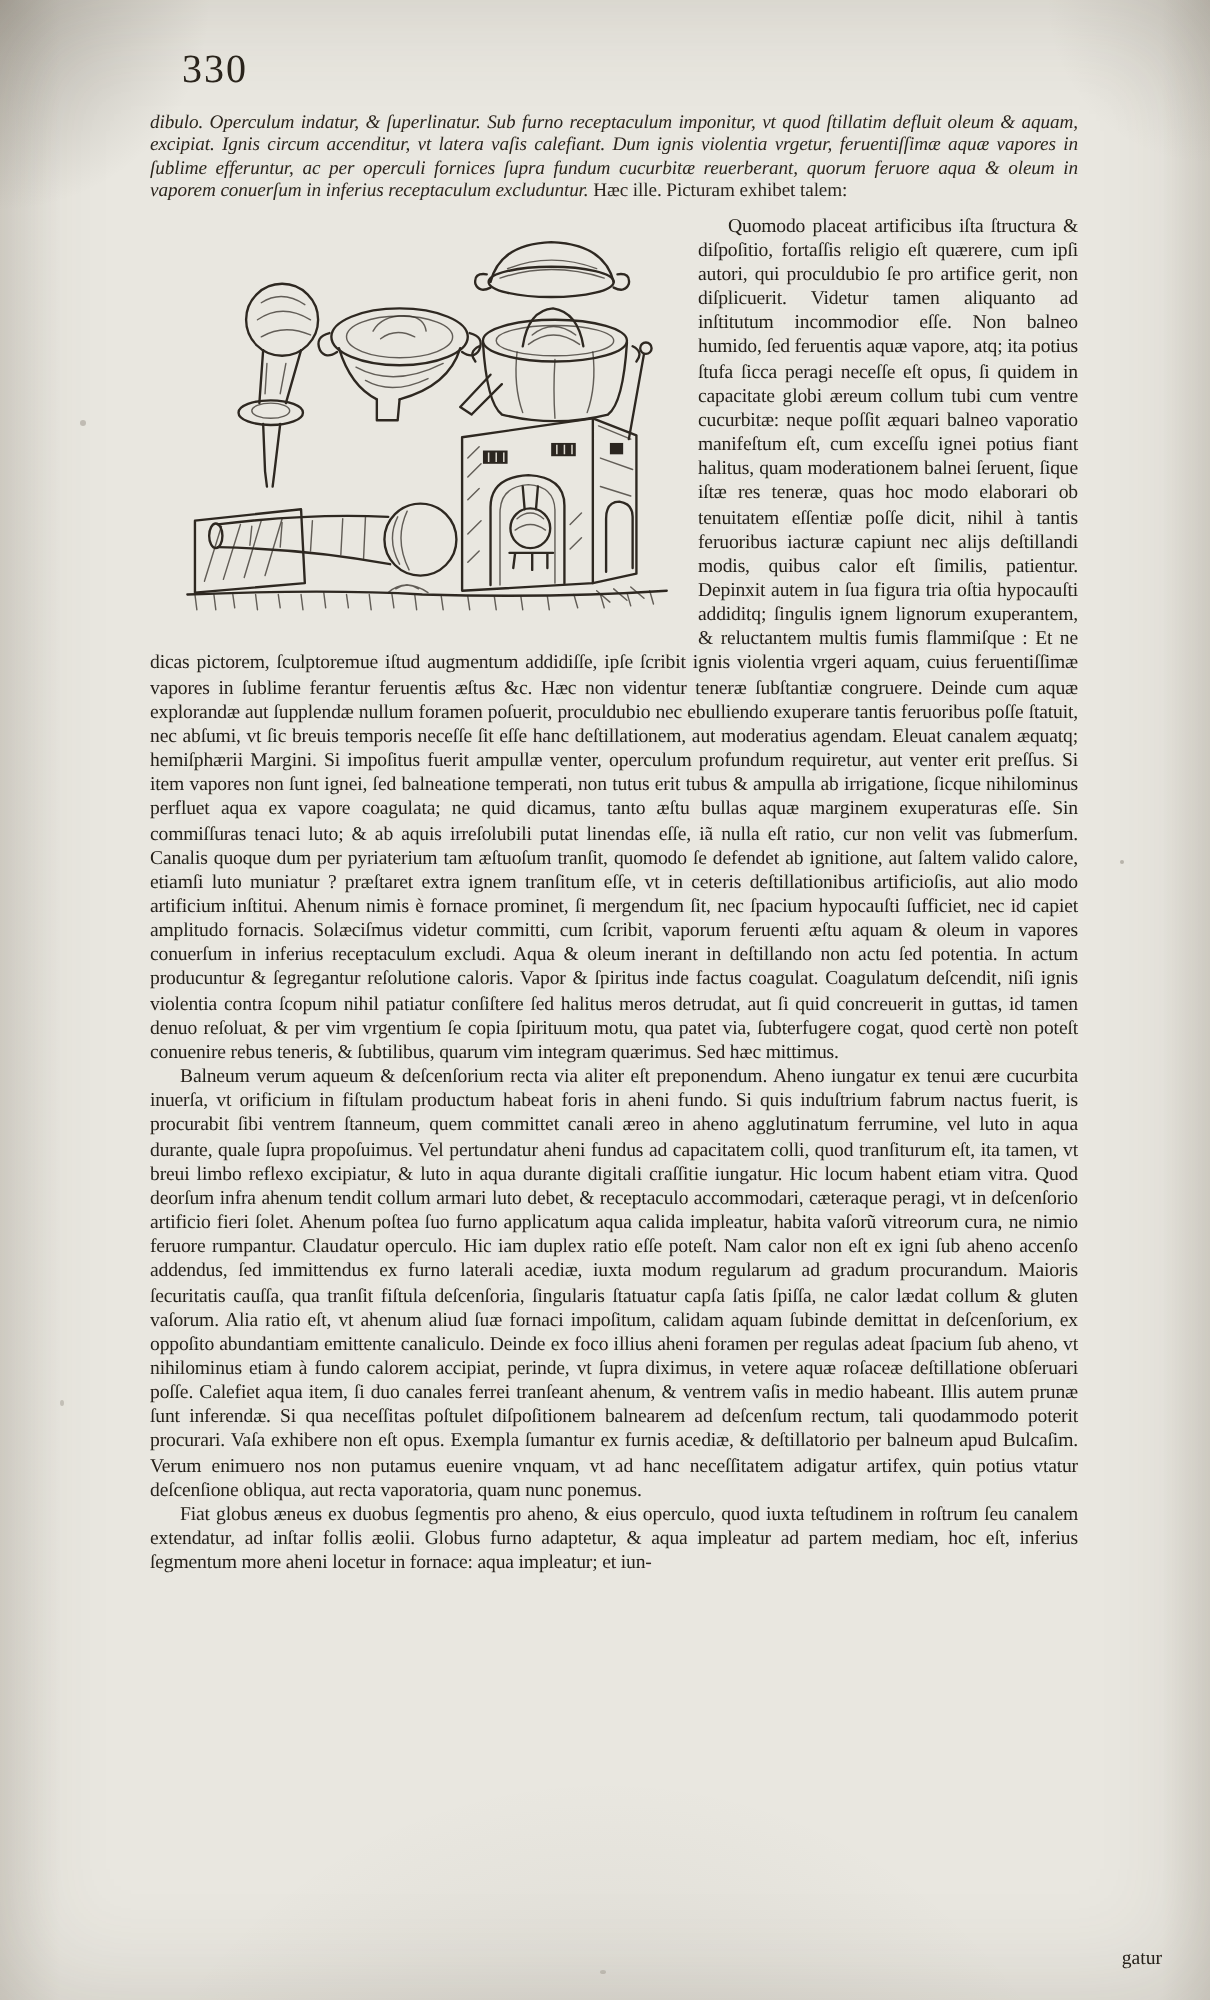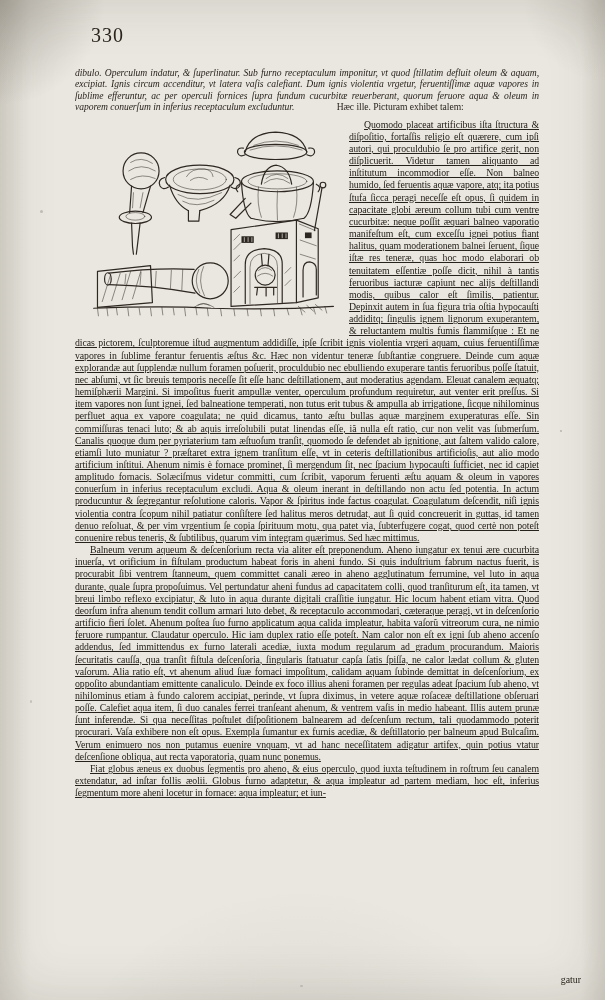--- a/index.html
+++ b/index.html
@@ -16,39 +16,39 @@
       radial-gradient(circle at 0% 0%, rgba(60,52,40,.28), rgba(60,52,40,0) 9%),
       radial-gradient(circle at 100% 0%, rgba(60,52,40,.14), rgba(60,52,40,0) 7%),
       radial-gradient(circle at 50% 115%, rgba(60,52,40,.12), rgba(60,52,40,0) 22%),
       linear-gradient(90deg, rgba(90,80,62,.10), rgba(90,80,62,0) 5%, rgba(90,80,62,0) 96%, rgba(90,80,62,.10)),
       #e9e7e0;
     box-shadow:inset 0 0 55px rgba(70,60,45,.18);
   }
   .content{
     position:absolute;left:75px;top:24px;width:464px;
   }
-  .hdr{display:flex;align-items:baseline;margin-bottom:20px;}
+  .hdr{display:flex;align-items:baseline;margin-bottom:9px;}
   .pageno{
     font-size:20px;letter-spacing:1px;margin-left:16px;
     color:#2a241c;
   }
   .title{
     flex:1;text-align:center;font-size:21.5px;letter-spacing:.6px;
     color:#221d16;padding-left:14px;white-space:nowrap;
   }
   p{margin:0;text-align:justify;}
   .intro{
     font-size:9.6px;line-height:11.4px;font-style:italic;
     letter-spacing:-.05px;margin-bottom:6px;color:#2b251d;
   }
-  .intro .roman{font-style:normal;margin-left:40px;}
+  .intro .roman{font-style:normal;}
   .body-p{
     font-size:9.8px;line-height:12.15px;letter-spacing:-.08px;
   }
-  .indent{text-indent:15px;text-decoration:underline;}
+  .indent{text-indent:15px;}
   figure.woodcut{
     float:left;width:252px;height:202px;margin:3px 9px 4px 13px;padding:0;
   }
   figure.woodcut svg{width:100%;height:100%;}
   .wc{stroke:#2e2821;fill:none;stroke-width:1.25;stroke-linecap:round;stroke-linejoin:round;}
   .wc-h{stroke:#2e2821;fill:none;stroke-width:.75;opacity:.72;stroke-linecap:round;}
   .wc-d{fill:#2b2620;stroke:none;}
   .catchword{
     position:absolute;right:24px;bottom:15px;
     font-size:9.8px;color:#26211a;text-align:right;

